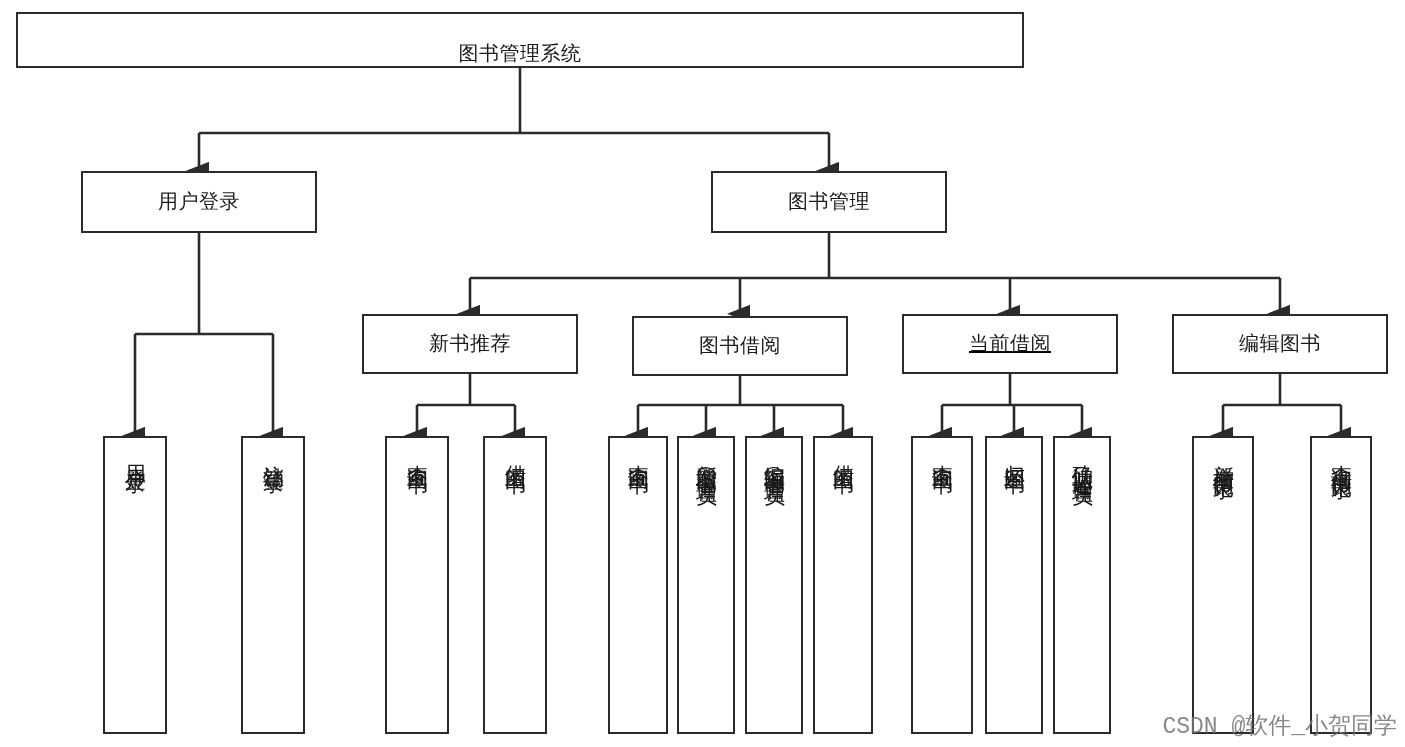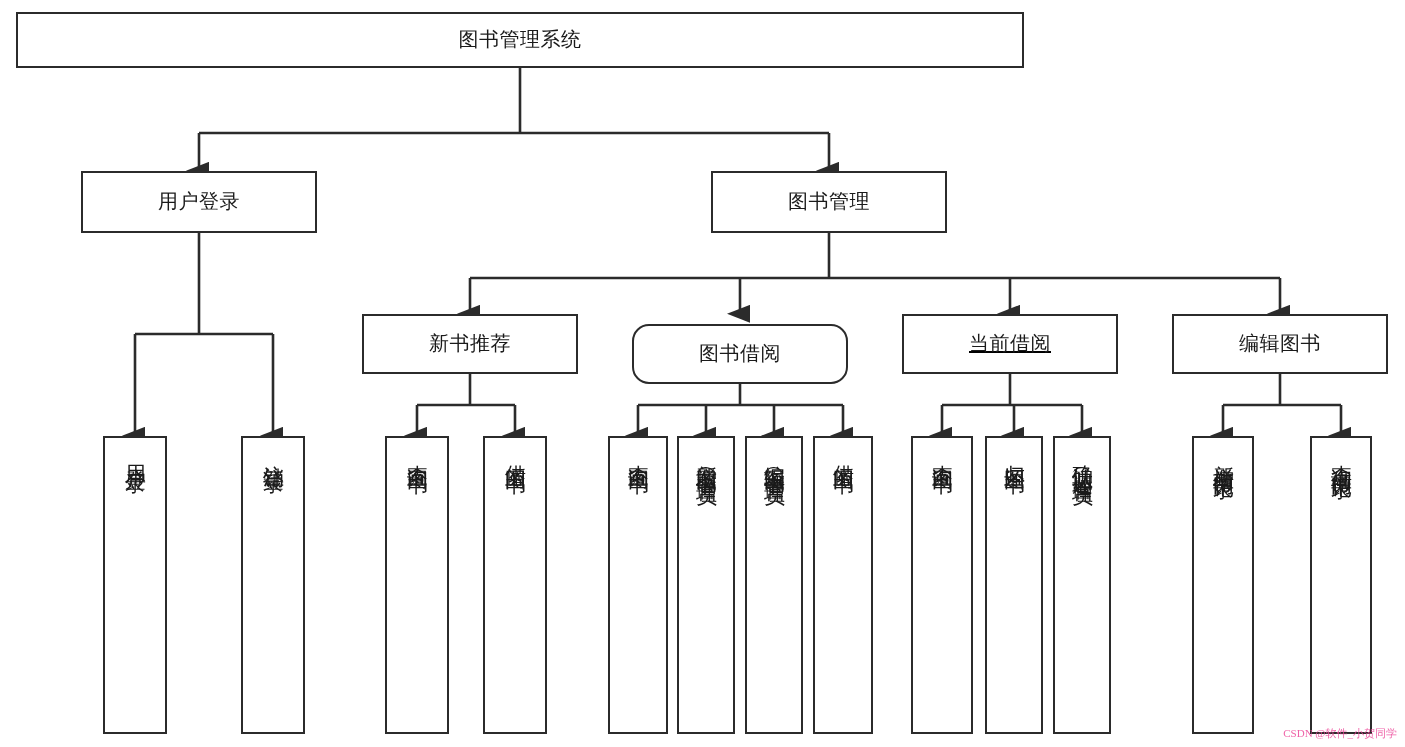--- a/index.html
+++ b/index.html
@@ -52,23 +52,23 @@
   }
   .node-box.vertical {
     align-items: flex-start;
     justify-content: center;
     padding-top: 10px;
   }
   .watermark {
     position: absolute;
     right: 8px;
     bottom: 6px;
-    font-size: 11px;
-    color: #ec4899;
-    font-family: Liberation Serif, serif;
+    font-size: 23px;
+    color: #737373;
+    font-family: Liberation Mono, monospace;
     white-space: nowrap;
     opacity: 0.85;
   }
 </style>
 </head>
 <body>
 
 <div id="diagram-root">
 
   <svg id="tree-svg" viewBox="0 0 1405 747" xmlns="http://www.w3.org/2000/svg">
@@ -107,35 +107,35 @@
         <line x1="942" y1="405" x2="942" y2="435" marker-end="url(#arrowhead)"></line>
         <line x1="1014" y1="405" x2="1014" y2="435" marker-end="url(#arrowhead)"></line>
         <line x1="1082" y1="405" x2="1082" y2="435" marker-end="url(#arrowhead)"></line>
         <line x1="1280" y1="374" x2="1280" y2="405"></line>
         <line x1="1223" y1="405" x2="1341" y2="405"></line>
         <line x1="1223" y1="405" x2="1223" y2="435" marker-end="url(#arrowhead)"></line>
         <line x1="1341" y1="405" x2="1341" y2="435" marker-end="url(#arrowhead)"></line>
       </g>
   </svg>
 
-  <div class="node-box" style="left: 16px; top: 12px; width: 1008px; height: 56px;">
+  <div class="node-box" style="left: 16px; top: 12px; width: 1008px; height: 56px; align-items: flex-end;">
     <span class="node-label">图书管理系统</span>
   </div>
 
   <div class="node-box" style="left: 81px; top: 171px; width: 236px; height: 62px;">
     <span class="node-label">用户登录</span>
   </div>
   <div class="node-box" style="left: 362px; top: 314px; width: 216px; height: 60px;">
     <span class="node-label">新书推荐</span>
   </div>
 
   <div class="node-box" style="left: 711px; top: 171px; width: 236px; height: 62px;">
     <span class="node-label">图书管理</span>
   </div>
-  <div class="node-box" style="left: 632px; top: 324px; width: 216px; height: 60px; border-radius: 17px;">
+  <div class="node-box" style="left: 632px; top: 316px; width: 216px; height: 60px;">
     <span class="node-label">图书借阅</span>
   </div>
   <div class="node-box" style="left: 902px; top: 314px; width: 216px; height: 60px; text-decoration: underline;">
     <span class="node-label">当前借阅</span>
   </div>
   <div class="node-box" style="left: 1172px; top: 314px; width: 216px; height: 60px;">
     <span class="node-label">编辑图书</span>
   </div>
 
   <div class="node-box vertical" style="left: 103px; top: 436px; width: 64px; height: 298px;">

